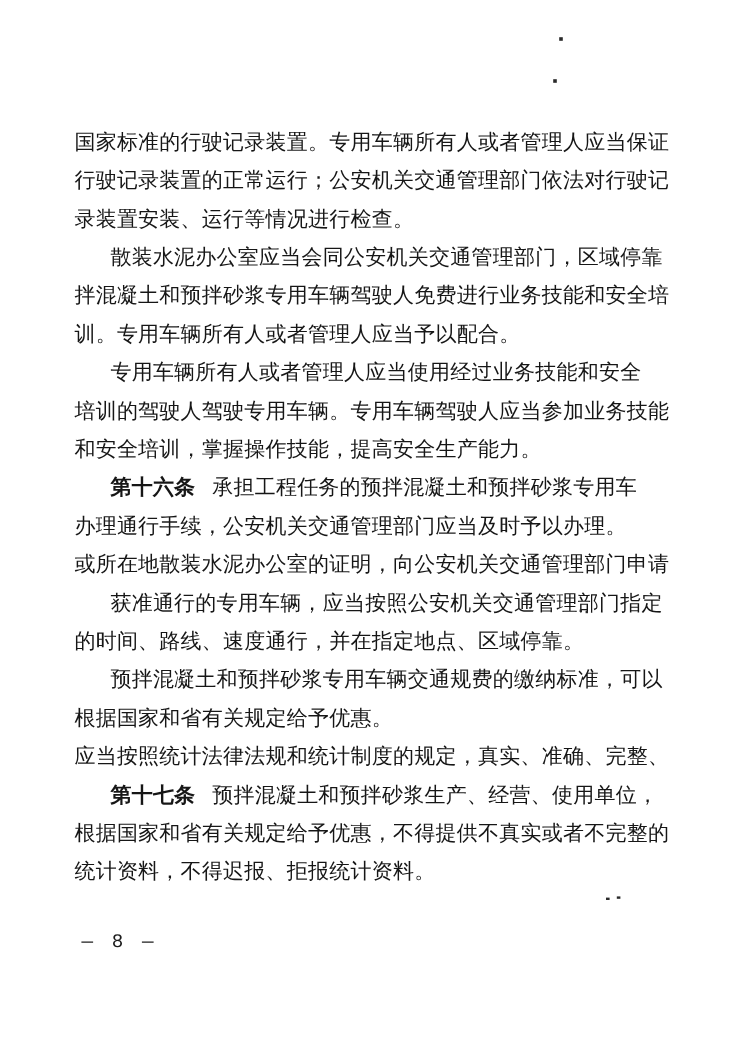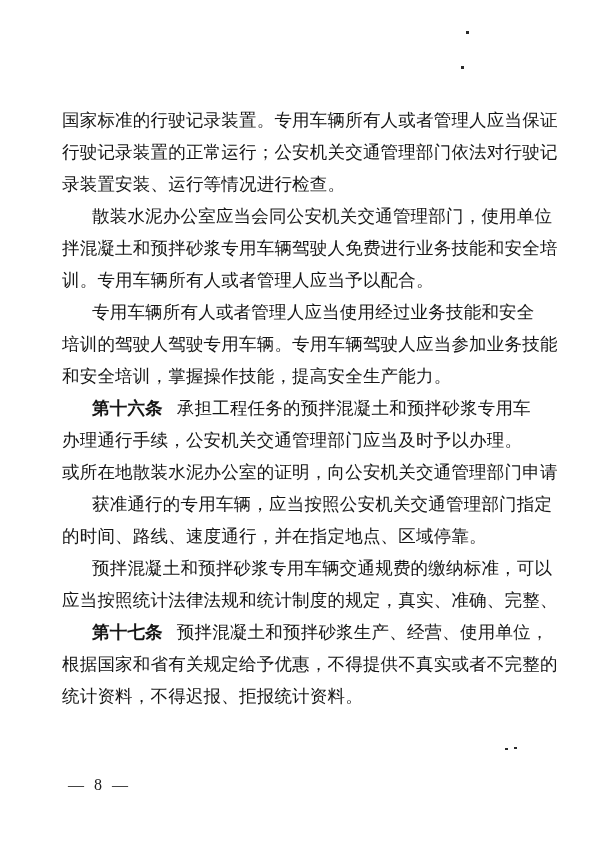--- a/index.html
+++ b/index.html
@@ -5,21 +5,21 @@
   html, body {
     margin: 0;
     padding: 0;
     background: #ffffff;
   }
   .page {
     position: relative;
     width: 610px;
     height: 866px;
     background: #ffffff;
-    font-family: Liberation Serif, serif;
+    font-family: Liberation Mono, monospace;
     color: #1b1b1b;
     overflow: hidden;
     -webkit-font-smoothing: none;
   }
   .textblock {
     position: absolute;
     left: 62px;
     top: 104px;
     width: 488px;
   }
@@ -54,32 +54,33 @@
 </style>
 </head>
 <body>
 
 <div class="page">
 
   <div class="textblock">
       <div class="line"><span>国家标准的行驶记录装置。专用车辆所有人或者管理人应当保证</span></div>
       <div class="line"><span>行驶记录装置的正常运行；公安机关交通管理部门依法对行驶记</span></div>
       <div class="line"><span>录装置安装、运行等情况进行检查。</span></div>
-      <div class="line indent"><span>散装水泥办公室应当会同公安机关交通管理部门，使用单位</span></div>
+      <div class="line indent"><span>散装水泥办公室应当会同公安机关交通管理部门，区域停靠</span></div>
       <div class="line"><span>拌混凝土和预拌砂浆专用车辆驾驶人免费进行业务技能和安全培</span></div>
       <div class="line"><span>训。专用车辆所有人或者管理人应当予以配合。</span></div>
       <div class="line indent"><span>专用车辆所有人或者管理人应当使用经过业务技能和安全</span></div>
       <div class="line"><span>培训的驾驶人驾驶专用车辆。专用车辆驾驶人应当参加业务技能</span></div>
       <div class="line"><span>和安全培训，掌握操作技能，提高安全生产能力。</span></div>
       <div class="line indent"><span class="lead">第十六条</span><span>承担工程任务的预拌混凝土和预拌砂浆专用车</span></div>
       <div class="line"><span>办理通行手续，公安机关交通管理部门应当及时予以办理。</span></div>
       <div class="line"><span>或所在地散装水泥办公室的证明，向公安机关交通管理部门申请</span></div>
       <div class="line indent"><span>获准通行的专用车辆，应当按照公安机关交通管理部门指定</span></div>
       <div class="line"><span>的时间、路线、速度通行，并在指定地点、区域停靠。</span></div>
       <div class="line indent"><span>预拌混凝土和预拌砂浆专用车辆交通规费的缴纳标准，可以</span></div>
+      <div class="line"><span>根据国家和省有关规定给予优惠。</span></div>
       <div class="line"><span>应当按照统计法律法规和统计制度的规定，真实、准确、完整、</span></div>
       <div class="line indent"><span class="lead">第十七条</span><span>预拌混凝土和预拌砂浆生产、经营、使用单位，</span></div>
       <div class="line"><span>根据国家和省有关规定给予优惠，不得提供不真实或者不完整的</span></div>
       <div class="line"><span>统计资料，不得迟报、拒报统计资料。</span></div>
     </div>
 
   <div class="footer">— 8 —</div>
 
   <div class="speck" style="left:466px; top:31px;  width:3px; height:3px;"></div>
   <div class="speck" style="left:461px; top:66px;  width:3px; height:3px;"></div>

